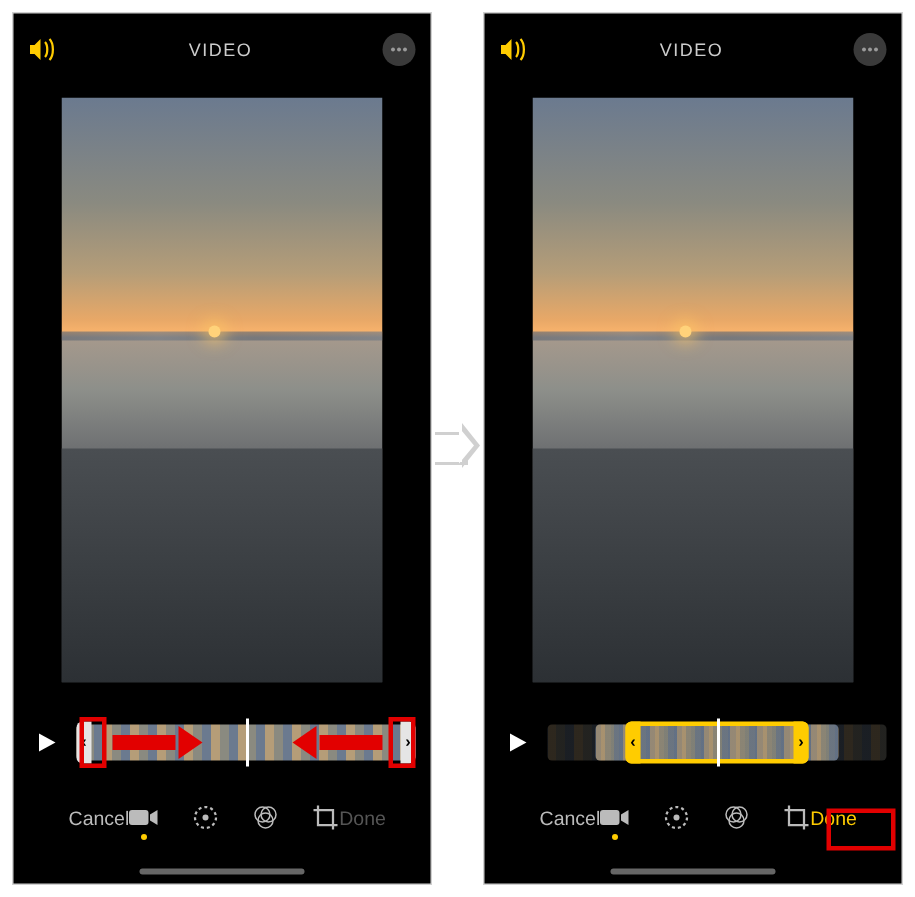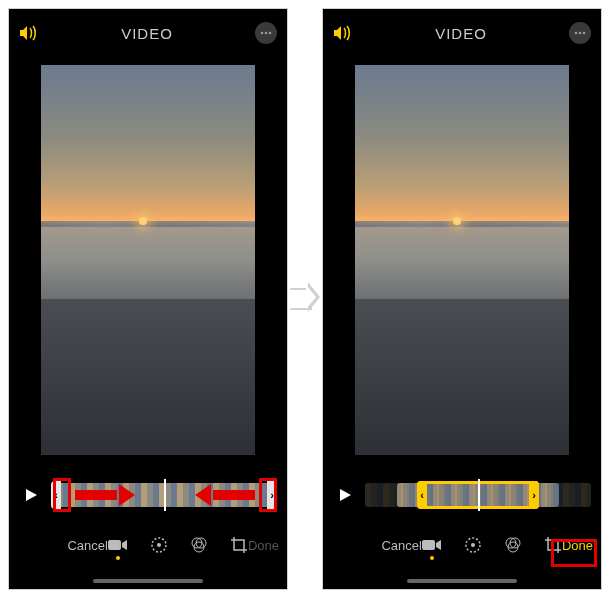--- a/index.html
+++ b/index.html
@@ -3,21 +3,21 @@
 <meta charset="utf-8">
 <style>
   html,body{margin:0;padding:0;background:#fff;width:610px;height:598px;font-family:-apple-system,Helvetica,Arial,sans-serif;overflow:hidden}
   .stage{position:relative;width:610px;height:598px}
   .phone{position:absolute;top:8px;width:280px;height:582px;background:#000;border:1px solid #d0d0d0;box-sizing:border-box}
   .phone.left{left:8px}
   .phone.right{left:322px}
   
   .topbar{position:absolute;top:0;left:0;right:0;height:48px;display:flex;align-items:center;justify-content:space-between;padding:0 10px}
   .vol{color:#ffcc00}
-  .title{color:#ccc;font-size:15px;letter-spacing:1px}
+  .title{color:#ccc;font-size:12px;letter-spacing:1px}
   .more{width:22px;height:22px;border-radius:50%;background:#3a3a3a;display:flex;align-items:center;justify-content:center;color:#9a9a9a;font-size:12px}
   
   .preview{position:absolute;top:56px;left:32px;width:214px;height:390px;overflow:hidden}
   .sunset{width:100%;height:100%;position:relative;
     background:linear-gradient(to bottom,
       #6b7a8f 0%, #8a8a80 18%, #b59d78 30%, #e8a867 38%, #f7b26c 40%,
       #a6998c 41%, #8d8f8a 50%, #6e7072 60%, #565a5e 70%, #3f4347 100%)}
   .sun{position:absolute;left:46%;top:39%;width:8px;height:8px;border-radius:50%;background:#ffd27a;box-shadow:0 0 10px 4px rgba(255,200,100,.6)}
   .mtn{position:absolute;top:40%;left:0;right:0;height:6px;background:linear-gradient(to right,#5a6370 0%,#6b7684 30%,#5a6370 60%,#6b7684 100%);opacity:.6}
   .fore{position:absolute;left:0;right:0;bottom:0;height:40%;background:linear-gradient(to bottom,#4a4e52 0%,#2c3034 100%)}
@@ -33,21 +33,21 @@
   .playhead{position:absolute;top:-2px;bottom:-2px;width:2px;background:#fff;left:50%}
   
   .redbox{position:absolute;border:3px solid #e20000;box-sizing:border-box}
   .redarrow{position:absolute;top:475px;width:60px;height:22px}
   .redarrow .shaft{position:absolute;top:6px;height:10px;background:#e20000}
   .redarrow .head{position:absolute;top:0;width:0;height:0;border-top:11px solid transparent;border-bottom:11px solid transparent}
   
   .ytrim{position:absolute;top:0;bottom:0;border:3px solid #ffcc00;box-sizing:border-box;border-radius:4px}
   .yhandle{position:absolute;top:0;bottom:0;width:10px;background:#ffcc00;display:flex;align-items:center;justify-content:center;color:#000;font-size:11px;font-weight:bold}
   
-  .toolbar{position:absolute;left:7px;right:0;bottom:26px;height:36px;display:flex;align-items:center;justify-content:flex-end;padding:0 8px}
+  .toolbar{position:absolute;left:7px;right:0;bottom:26px;height:36px;display:flex;align-items:center;justify-content:center;padding:0 8px}
   .tlabel{color:#bbb;font-size:13px}
   .tlabel.dim{color:#555}
   .tlabel.hot{color:#ffcc00}
   .ticons{display:flex;gap:22px;align-items:center}
   .ticon{color:#bbb;position:relative}
   .ydot{position:absolute;left:50%;transform:translateX(-50%);bottom:-8px;width:4px;height:4px;border-radius:50%;background:#ffcc00}
   
   .homebar{position:absolute;bottom:6px;left:50%;transform:translateX(-50%);width:110px;height:4px;border-radius:3px;background:#666}
   
   .between{position:absolute;left:290px;top:280px;width:28px;height:34px}

